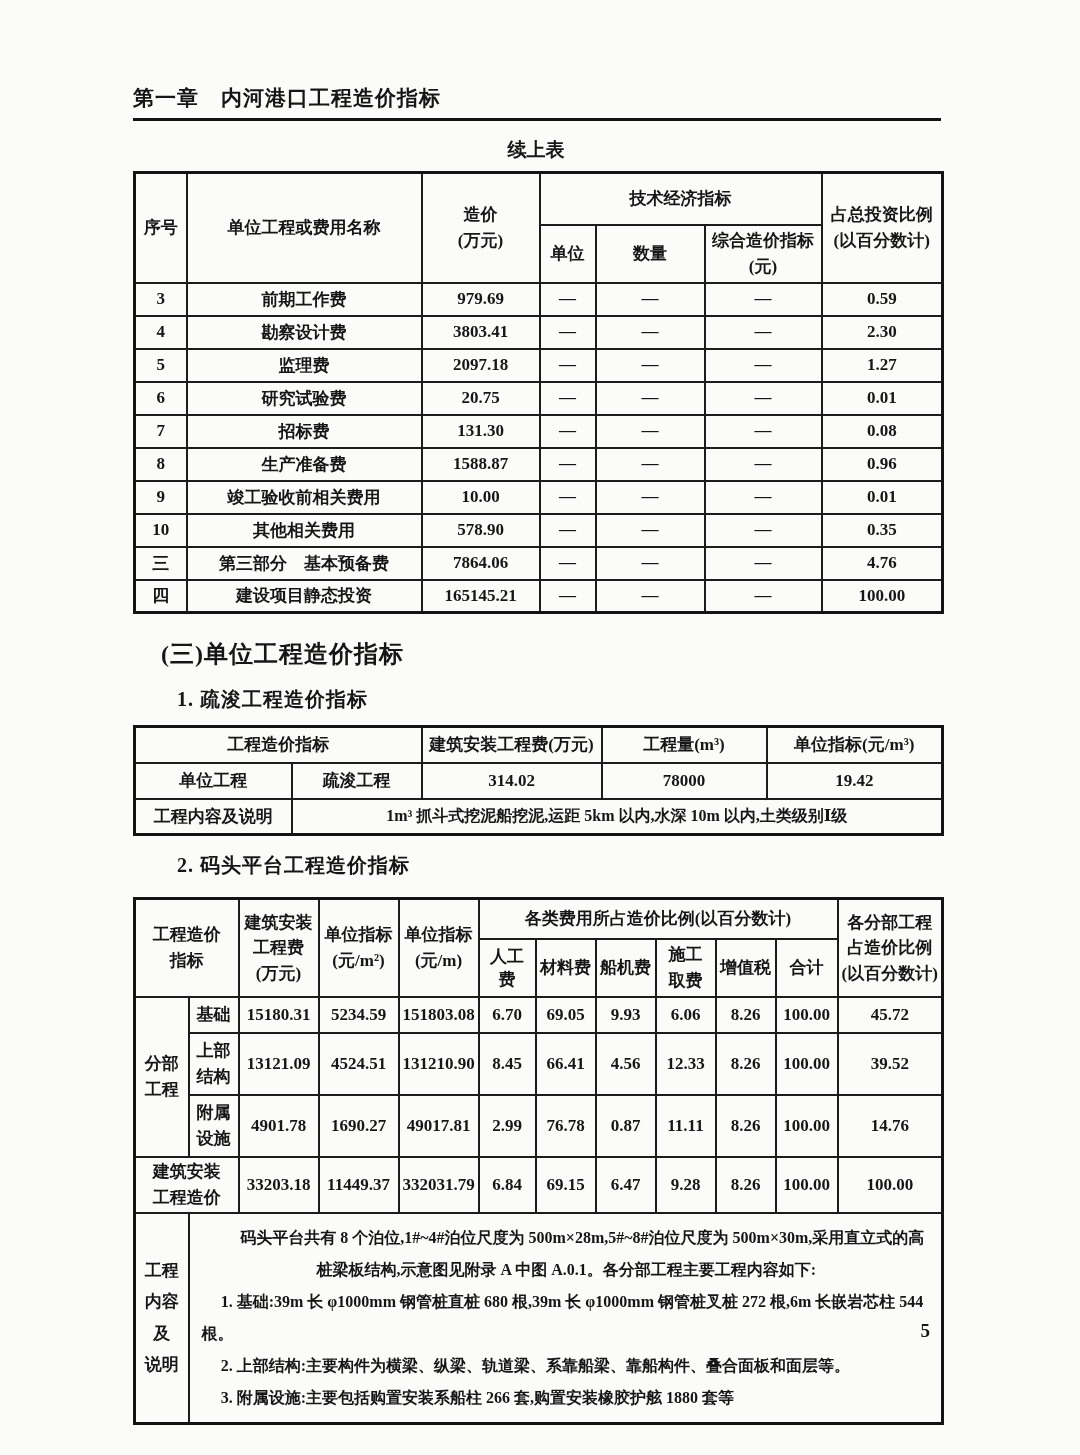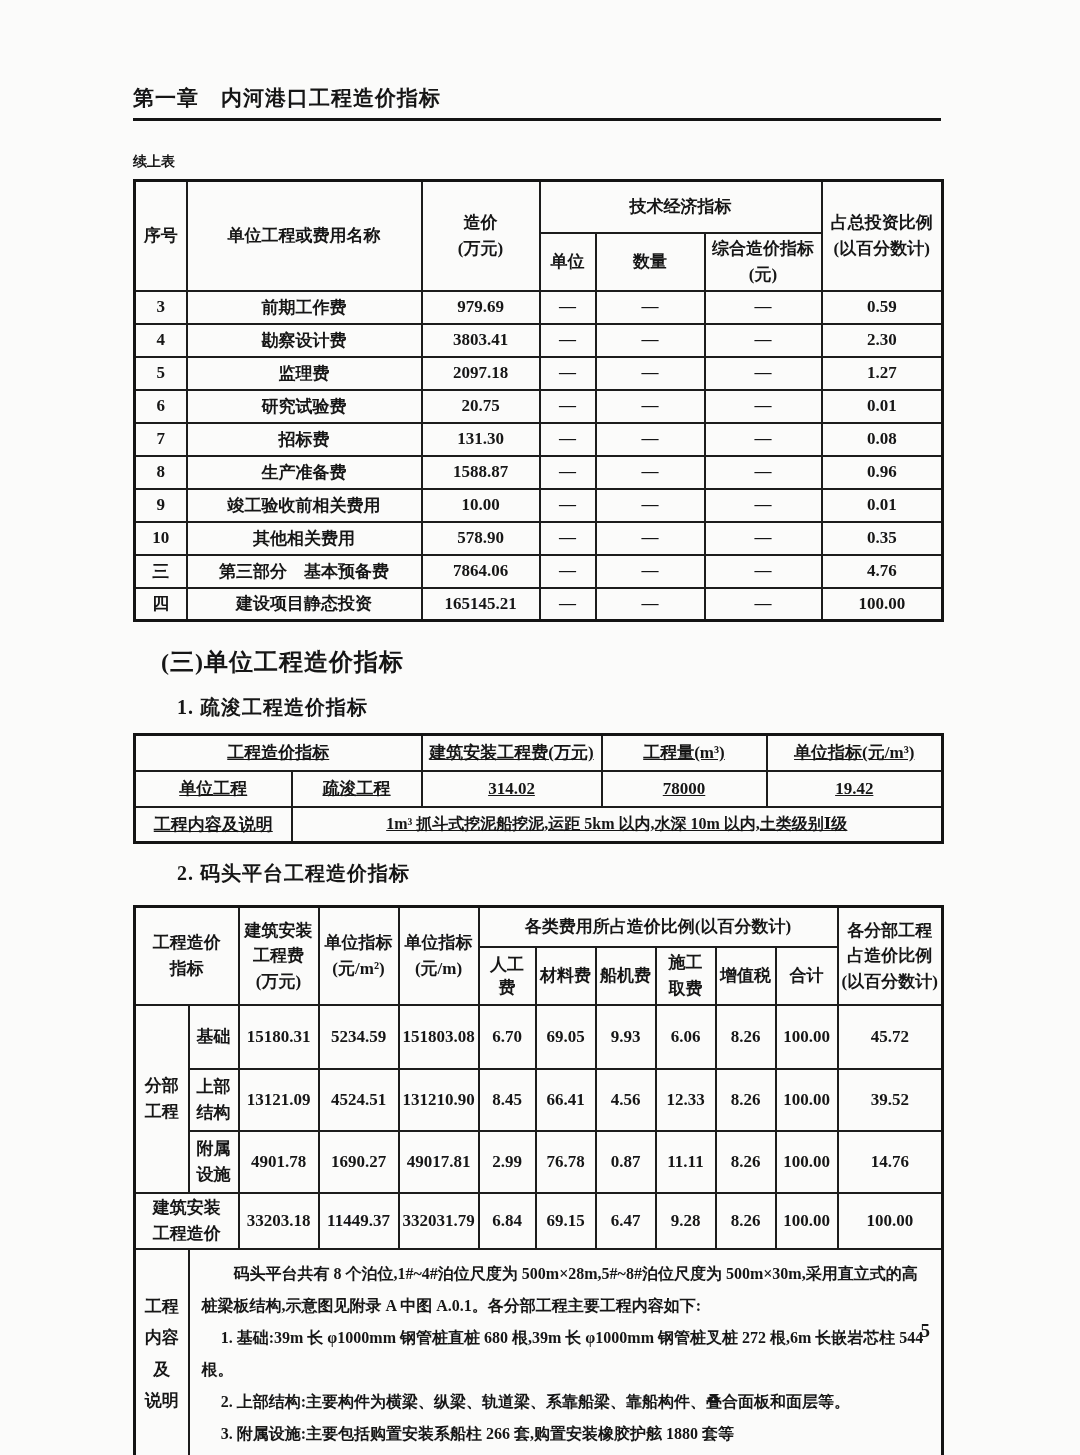--- a/index.html
+++ b/index.html
@@ -7,50 +7,50 @@
   .page {
     width: 1080px; height: 1455px; margin: 0 auto;
     background: #fbfbfa; position: relative; overflow: hidden;
     font-family: "Liberation Serif", "DejaVu Serif", serif;
     font-weight: 700; color: #161616;
     padding: 84px 139px 0 133px;
   }
   .chapter-header { text-align: left; font-size: 21px; line-height: 28px;
     letter-spacing: 1px; padding-right: 4px; }
   .header-rule { border-bottom: 3px solid #141414; margin-top: 6px; }
-  .continued { text-align: left; font-size: 14px; margin-top: 32px; padding-right: 2px; }
+  .continued { text-align: center; font-size: 19px; margin-top: 16px; padding-right: 2px; }
 
   table { border-collapse: collapse; table-layout: fixed; width: 808px;
     border: 3px solid #141414; }
   td { border: 2px solid #1c1c1c; text-align: center; vertical-align: middle;
     font-size: 17px; font-weight: 700; padding: 1px 3px; overflow: hidden; }
   .lines span { display: block; line-height: 1.5; }
 
   .t1 { margin-top: 8px; }
   .t1 tr.h1 td { height: 52px; }
   .t1 tr.h2 td { height: 58px; }
   .t1 tr.dr td { height: 33px; }
 
   .section-title { font-size: 24px; margin: 24px 0 0 28px; letter-spacing: 1px; }
   .sub-title { font-size: 20px; margin: 16px 0 0 44px; letter-spacing: 1px; }
 
   .t2 { margin-top: 12px; }
-  .t2 td { height: 36px; text-decoration: underline; }
+  .t2 td { height: 36px; }
   .t2 .note-text { text-align: center; font-size: 16px; }
 
   .t3 { margin-top: 18px; }
   .t3 tr.h1 td { height: 40px; }
   .t3 tr.h2 td { height: 58px; }
-  .t3 tr.r1 td { height: 64px; }
+  .t3 tr.r1 td { height: 36px; }
   .t3 tr.r2 td, .t3 tr.r3 td { height: 62px; }
   .t3 tr.r4 td { height: 56px; }
   .t3 .vlabel span { display: block; line-height: 1.85; font-size: 17px; }
   .t3 .notes-cell { text-align: left; padding: 8px 10px 8px 12px; }
   .t3 .notes-cell p { margin: 0; font-size: 16px; line-height: 2.0; font-weight: 700; }
-  .t3 .notes-cell p.p-first { text-indent: 2em; }
+  .t3 .notes-cell p.p-first { text-indent: 2em; text-align: center; }
   .t3 .notes-cell p.p-item { text-indent: 1.2em; }
 
   .page-number { position: absolute; right: 150px; top: 1320px; font-size: 19px; }
 </style>
 </head>
 <body>
 
 <div class="page">
 
   <div class="chapter-header">第一章　内河港口工程造价指标</div>

